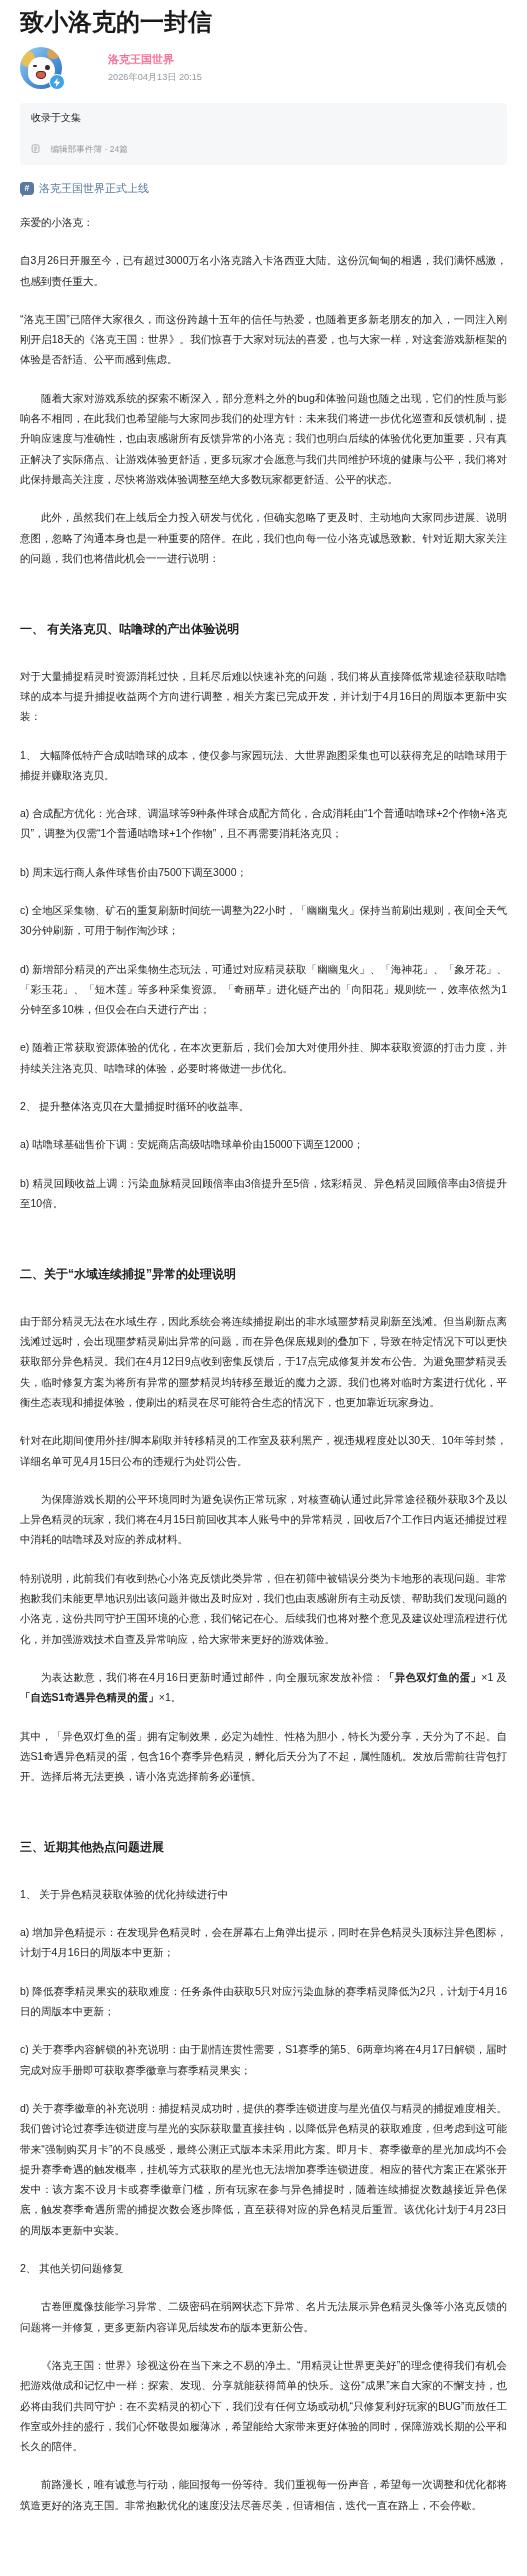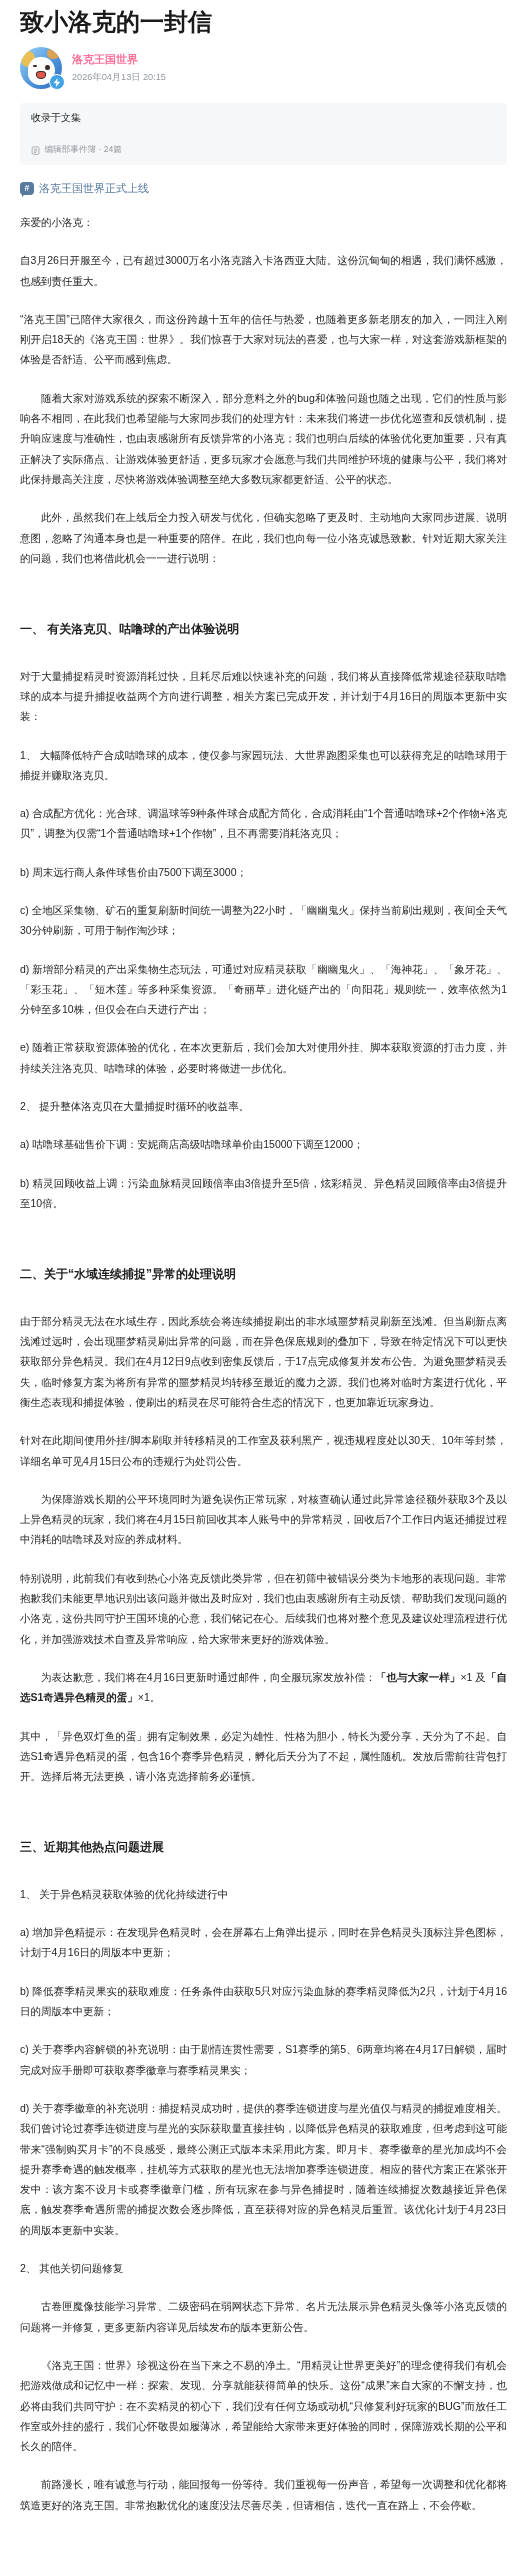--- a/index.html
+++ b/index.html
@@ -16,21 +16,21 @@
     padding: 6.2px 20px 92px 20px;
     background: #fff;
   }
   h1.article-title {
     font-size: 24px;
     font-weight: 700;
     color: #1a1a1a;
     line-height: 1.35;
     margin-bottom: 8.6px;
   }
-  .author-row { display: flex; align-items: center; margin-bottom: 13.6px; }
+  .author-row { display: flex; align-items: center; margin-bottom: 13.6px; gap: 36px; }
   .avatar-wrap { position: relative; width: 42px; height: 42px; flex: 0 0 42px; cursor: pointer; }
   .avatar {
     width: 42px; height: 42px; border-radius: 50%;
     background: linear-gradient(135deg, #9ad6f7 0%, #4a8fd9 60%, #2f6bbd 100%);
     position: relative; overflow: hidden;
   }
   .av-patch {
     position: absolute; left: 1.2px; top: 3.7px; width: 13.6px; height: 16px;
     background: #f6c044; border-radius: 50%; opacity: .9;
   }
@@ -55,21 +55,21 @@
     display: flex; align-items: center; justify-content: center;
   }
   .author-meta { margin-left: 10px; }
   .author-name { font-size: 11px; font-weight: 700; color: #fb7299; cursor: pointer; margin-bottom: 3.7px; }
   .pub-date { font-size: 9.2px; color: #9499a0; }
   .collection-box {
     background: #f6f7f8; border-radius: 3.7px;
     padding: 8.6px 11px; margin-bottom: 16px; cursor: pointer;
   }
   .col-title { font-size: 10px; color: #212121; margin-bottom: 19px; }
-  .col-sub { display: flex; align-items: center; font-size: 8.6px; color: #9499a0; }
+  .col-sub { display: flex; align-items: flex-start; font-size: 8.6px; color: #9499a0; gap: 6px; }
   .col-icon { display: inline-flex; margin-right: 4.3px; }
   .topic-row { display: flex; align-items: center; margin: 3.7px 0 16px 0; cursor: pointer; }
   .topic-icon {
     width: 13.6px; height: 12.3px; background: #587a9e; border-radius: 3.7px;
     color: #fff; font-size: 8.6px; font-weight: 700;
     display: flex; align-items: center; justify-content: center;
     margin-right: 5.5px; position: relative;
   }
   .topic-icon::after {
     content: ""; position: absolute; left: 1.8px; bottom: -2.5px;
@@ -159,21 +159,21 @@
   <p class="body-p">e) 随着正常获取资源体验的优化，在本次更新后，我们会加大对使用外挂、脚本获取资源的打击力度，并持续关注洛克贝、咕噜球的体验，必要时将做进一步优化。</p>
   <p class="body-p">2、 提升整体洛克贝在大量捕捉时循环的收益率。</p>
   <p class="body-p">a) 咕噜球基础售价下调：安妮商店高级咕噜球单价由15000下调至12000；</p>
   <p class="body-p">b) 精灵回顾收益上调：污染血脉精灵回顾倍率由3倍提升至5倍，炫彩精灵、异色精灵回顾倍率由3倍提升至10倍。</p>
 
   <h2 class="sec">二、关于“水域连续捕捉”异常的处理说明</h2>
   <p class="body-p">由于部分精灵无法在水域生存，因此系统会将连续捕捉刷出的非水域噩梦精灵刷新至浅滩。但当刷新点离浅滩过远时，会出现噩梦精灵刷出异常的问题，而在异色保底规则的叠加下，导致在特定情况下可以更快获取部分异色精灵。我们在4月12日9点收到密集反馈后，于17点完成修复并发布公告。为避免噩梦精灵丢失，临时修复方案为将所有异常的噩梦精灵均转移至最近的魔力之源。我们也将对临时方案进行优化，平衡生态表现和捕捉体验，使刷出的精灵在尽可能符合生态的情况下，也更加靠近玩家身边。</p>
   <p class="body-p">针对在此期间使用外挂/脚本刷取并转移精灵的工作室及获利黑产，视违规程度处以30天、10年等封禁，详细名单可见4月15日公布的违规行为处罚公告。</p>
   <p class="body-p ind">为保障游戏长期的公平环境同时为避免误伤正常玩家，对核查确认通过此异常途径额外获取3个及以上异色精灵的玩家，我们将在4月15日前回收其本人账号中的异常精灵，回收后7个工作日内返还捕捉过程中消耗的咕噜球及对应的养成材料。</p>
   <p class="body-p">特别说明，此前我们有收到热心小洛克反馈此类异常，但在初筛中被错误分类为卡地形的表现问题。非常抱歉我们未能更早地识别出该问题并做出及时应对，我们也由衷感谢所有主动反馈、帮助我们发现问题的小洛克，这份共同守护王国环境的心意，我们铭记在心。后续我们也将对整个意见及建议处理流程进行优化，并加强游戏技术自查及异常响应，给大家带来更好的游戏体验。</p>
-  <p class="body-p ind"><span>为表达歉意，我们将在4月16日更新时通过邮件，向全服玩家发放补偿：</span><b>「也与大家一样」</b><span>×1 及</span><b>「自选S1奇遇异色精灵的蛋」</b><span>×1。</span></p>
+  <p class="body-p ind"><span>为表达歉意，我们将在4月16日更新时通过邮件，向全服玩家发放补偿：</span><b>「异色双灯鱼的蛋」</b><span>×1 及</span><b>「自选S1奇遇异色精灵的蛋」</b><span>×1。</span></p>
   <p class="body-p bold-p">其中，「异色双灯鱼的蛋」拥有定制效果，必定为雄性、性格为胆小，特长为爱分享，天分为了不起。自选S1奇遇异色精灵的蛋，包含16个赛季异色精灵，孵化后天分为了不起，属性随机。发放后需前往背包打开。选择后将无法更换，请小洛克选择前务必谨慎。</p>
 
   <h2 class="sec">三、近期其他热点问题进展</h2>
   <p class="body-p">1、 关于异色精灵获取体验的优化持续进行中</p>
   <p class="body-p">a) 增加异色精提示：在发现异色精灵时，会在屏幕右上角弹出提示，同时在异色精灵头顶标注异色图标，计划于4月16日的周版本中更新；</p>
   <p class="body-p">b) 降低赛季精灵果实的获取难度：任务条件由获取5只对应污染血脉的赛季精灵降低为2只，计划于4月16日的周版本中更新；</p>
   <p class="body-p">c) 关于赛季内容解锁的补充说明：由于剧情连贯性需要，S1赛季的第5、6两章均将在4月17日解锁，届时完成对应手册即可获取赛季徽章与赛季精灵果实；</p>
   <p class="body-p">d) 关于赛季徽章的补充说明：捕捉精灵成功时，提供的赛季连锁进度与星光值仅与精灵的捕捉难度相关。我们曾讨论过赛季连锁进度与星光的实际获取量直接挂钩，以降低异色精灵的获取难度，但考虑到这可能带来“强制购买月卡”的不良感受，最终公测正式版本未采用此方案。即月卡、赛季徽章的星光加成均不会提升赛季奇遇的触发概率，挂机等方式获取的星光也无法增加赛季连锁进度。相应的替代方案正在紧张开发中：该方案不设月卡或赛季徽章门槛，所有玩家在参与异色捕捉时，随着连续捕捉次数越接近异色保底，触发赛季奇遇所需的捕捉次数会逐步降低，直至获得对应的异色精灵后重置。该优化计划于4月23日的周版本更新中实装。</p>
   <p class="body-p">2、 其他关切问题修复</p>
   <p class="body-p ind">古卷匣魔像技能学习异常、二级密码在弱网状态下异常、名片无法展示异色精灵头像等小洛克反馈的问题将一并修复，更多更新内容详见后续发布的版本更新公告。</p>

